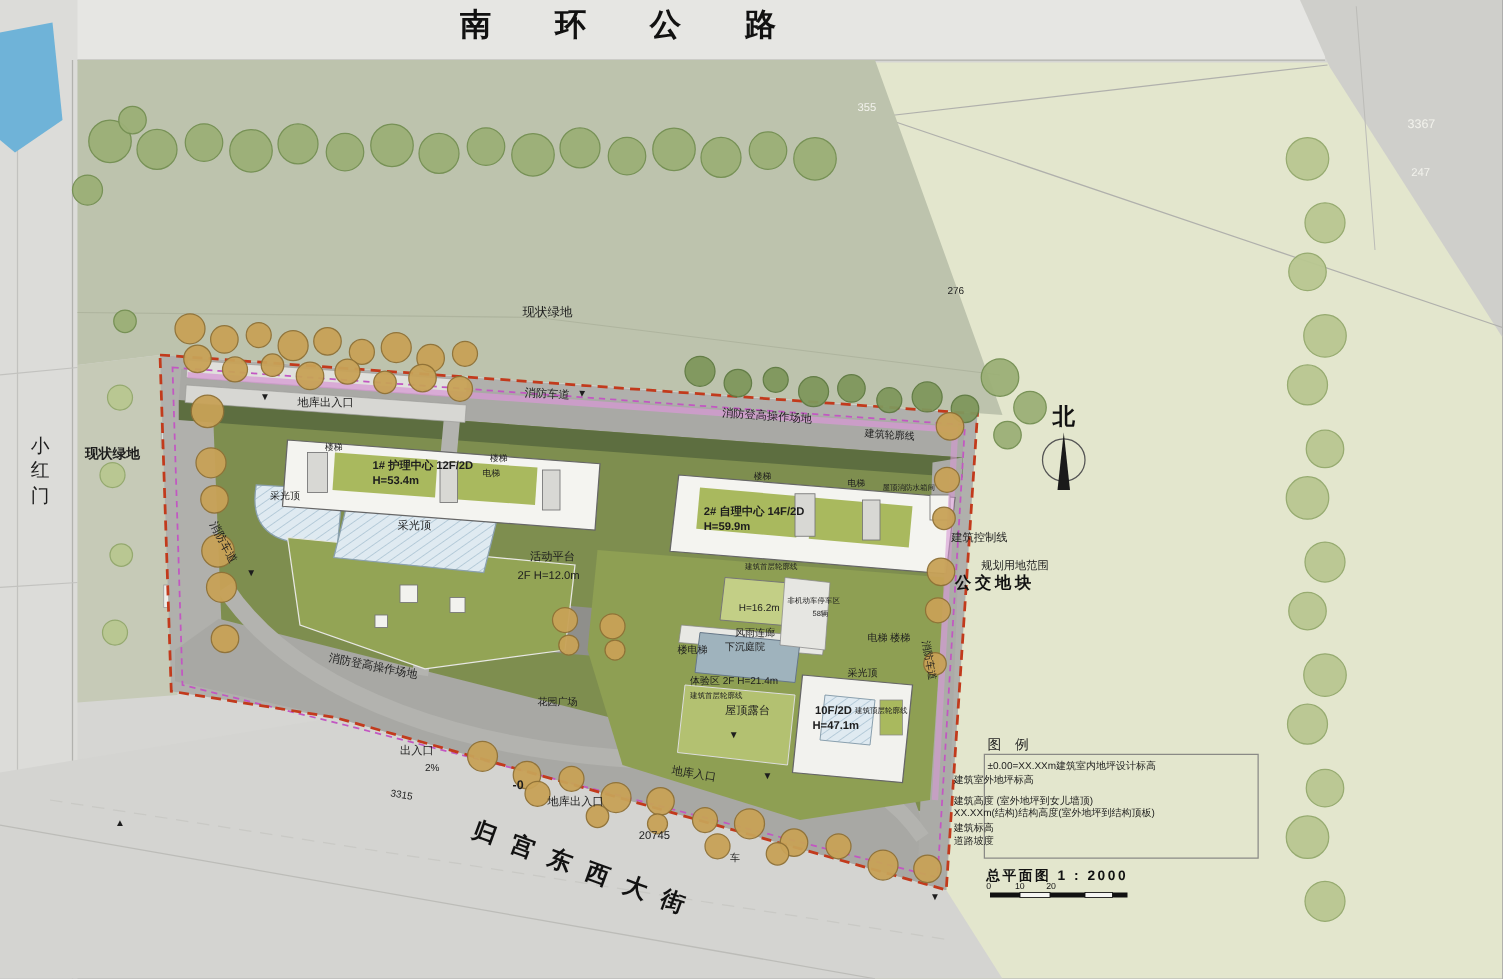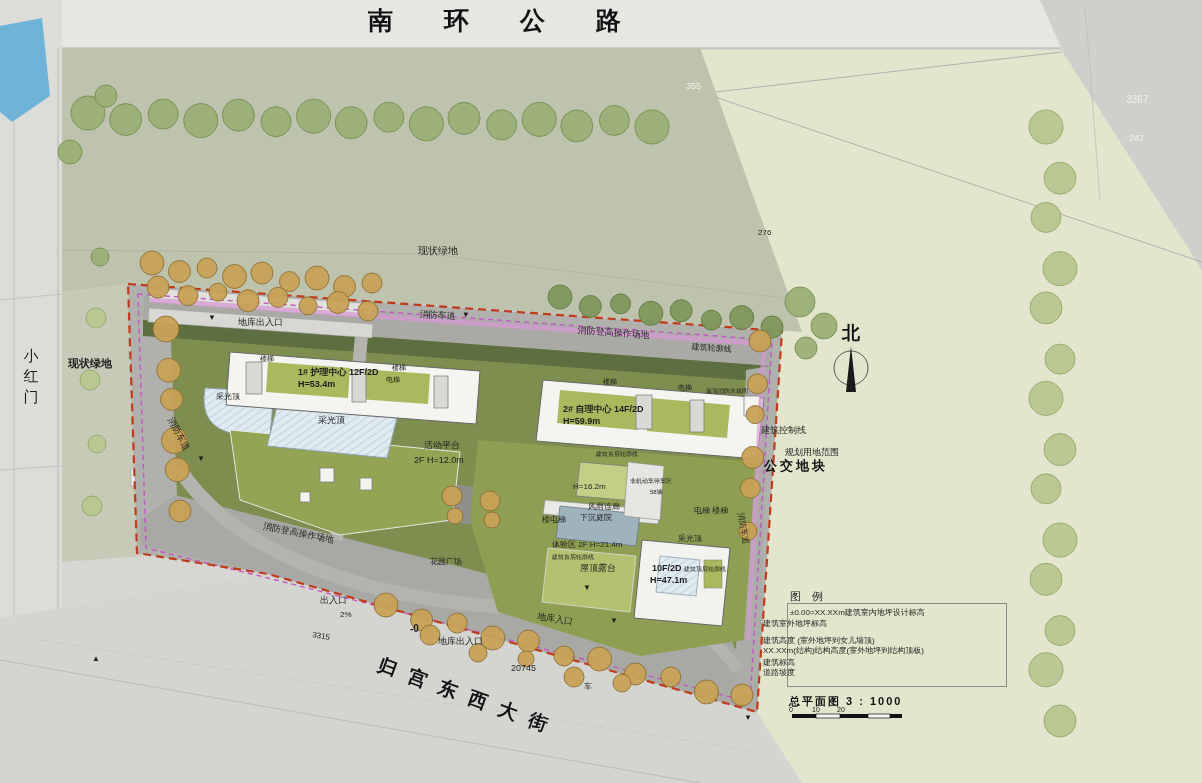--- a/index.html
+++ b/index.html
@@ -246,21 +246,21 @@
   <div class="big" style="left:842px;top:324px;font-size:18px">北</div>
 
   <div class="legend-box"></div>
   <div class="ann" style="left:790px;top:591px;font-size:11px;letter-spacing:4px">图 例</div>
   <div class="ann" style="left:790px;top:609px;font-size:8px">±0.00=XX.XXm建筑室内地坪设计标高</div>
   <div class="ann" style="left:763px;top:620px;font-size:8px">建筑室外地坪标高</div>
   <div class="ann" style="left:763px;top:637px;font-size:8px">建筑高度 (室外地坪到女儿墙顶)</div>
   <div class="ann" style="left:763px;top:647px;font-size:8px">XX.XXm(结构)结构高度(室外地坪到结构顶板)</div>
   <div class="ann" style="left:763px;top:659px;font-size:8px">建筑标高</div>
   <div class="ann" style="left:763px;top:669px;font-size:8px">道路坡度</div>
-  <div class="big" style="left:789px;top:696px;font-size:11px;letter-spacing:2px">总平面图 3 : 1000</div>
+  <div class="big" style="left:789px;top:696px;font-size:11px;letter-spacing:2px">总平面图 1 : 2000</div>
   <span class="tick" style="left:789px;top:706px">0</span>
   <span class="tick" style="left:812px;top:706px">10</span>
   <span class="tick" style="left:837px;top:706px">20</span>
 
   <div id="annotations">
       <span class="ann" style="left: 418px; top: 246px; font-size: 10px;">现状绿地</span>
       <span class="ann" style="left: 238px; top: 318px; font-size: 9px;">地库出入口</span>
       <span class="ann" style="left: 420px; top: 310px; font-size: 9px; transform: rotate(3deg);">消防车道</span>
       <span class="ann" style="left: 462px; top: 311px; font-size: 8px; transform: rotate(3deg);">▼</span>
       <span class="ann" style="left: 578px; top: 326px; font-size: 9px; transform: rotate(4deg);">消防登高操作场地</span>
@@ -273,21 +273,21 @@
       <span class="ann" style="left: 216px; top: 393px; font-size: 8px;">采光顶</span>
       <span class="ann" style="left: 318px; top: 416px; font-size: 9px;">采光顶</span>
       <span class="ann" style="left: 603px; top: 378px; font-size: 7px;">楼梯</span>
       <span class="ann" style="left: 678px; top: 384px; font-size: 7px;">电梯</span>
       <span class="ann" style="left: 706px; top: 388px; font-size: 6px;">屋顶消防水箱间</span>
       <span class="ann b" style="left: 563px; top: 405px; font-size: 9px;">2# 自理中心 14F/2D</span>
       <span class="ann b" style="left: 563px; top: 417px; font-size: 9px;">H=59.9m</span>
       <span class="ann" style="left: 424px; top: 441px; font-size: 9px;">活动平台</span>
       <span class="ann" style="left: 414px; top: 456px; font-size: 9px;">2F H=12.0m</span>
       <span class="ann" style="left: 596px; top: 451px; font-size: 6px;">建筑首层轮廓线</span>
-      <span class="ann" style="left: 573px; top: 483px; font-size: 8px;">H=16.2m</span>
+      <span class="ann" style="left: 591px; top: 483px; font-size: 8px;">H=16.2m</span>
       <span class="ann" style="left: 630px; top: 478px; font-size: 6px;">非机动车停车区</span>
       <span class="ann" style="left: 650px; top: 489px; font-size: 6px;">58辆</span>
       <span class="ann" style="left: 588px; top: 503px; font-size: 8px;">风雨连廊</span>
       <span class="ann" style="left: 542px; top: 516px; font-size: 8px;">楼电梯</span>
       <span class="ann" style="left: 580px; top: 514px; font-size: 8px;">下沉庭院</span>
       <span class="ann" style="left: 694px; top: 507px; font-size: 8px;">电梯  楼梯</span>
       <span class="ann" style="left: 552px; top: 541px; font-size: 8px;">体验区 2F H=21.4m</span>
       <span class="ann" style="left: 552px; top: 554px; font-size: 6px;">建筑首层轮廓线</span>
       <span class="ann" style="left: 580px; top: 564px; font-size: 9px;">屋顶露台</span>
       <span class="ann" style="left: 678px; top: 535px; font-size: 8px;">采光顶</span>

